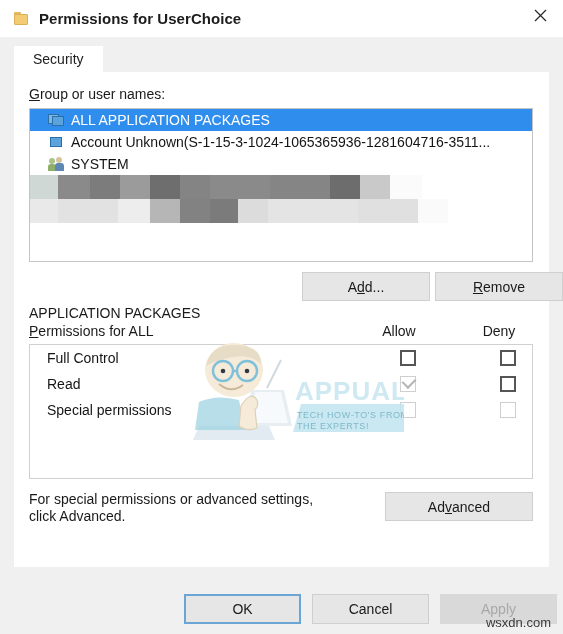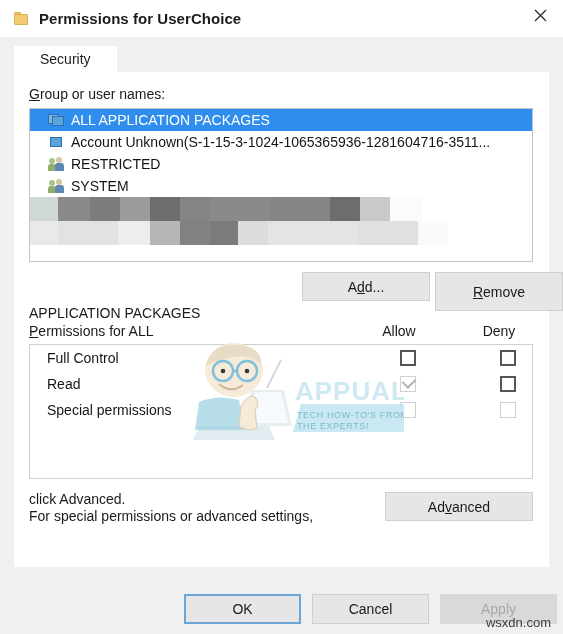--- a/index.html
+++ b/index.html
@@ -82,21 +82,21 @@
     left: 0; top: 37px;
     width: 563px;
     height: 26px;
     background: #f0f0f0;
   }
   #tab-security {
     position: absolute;
     left: 14px;
     top: 9px;
     height: 26px;
-    padding: 0 26px;
+    padding: 0 19px;
     background: #ffffff;
     display: flex;
     align-items: center;
     font-size: 14px;
     color: #202020;
     box-sizing: border-box;
     cursor: default;
   }
 
   
@@ -212,21 +212,21 @@
     left: 288px;
     top: 200px;
     width: 128px;
     height: 29px;
   }
   #remove-button {
     position: absolute;
     left: 421px;
     top: 200px;
     width: 128px;
-    height: 39px;
+    height: 29px;
   }
 
   
   #perm-for-label {
     position: absolute;
     left: 15px;
     top: 232px;
     width: 260px;
     font-size: 14px;
     color: #1a1a1a;
@@ -401,29 +401,20 @@
         <span class="user-name">ALL APPLICATION PACKAGES</span>
       </div>
 
       <div class="user-row">
         <span class="row-icon icon-pkg">
           <span class="sq s2" style="left:2px;top:3px;"></span>
         </span>
         <span class="user-name">Account Unknown(S-1-15-3-1024-1065365936-1281604716-3511...</span>
       </div>
 
-      <div class="user-row">
-        <span class="row-icon icon-group">
-          <span class="head-a"></span>
-            <span class="body-a"></span>
-          <span class="head-b"></span>
-            <span class="body-b"></span>
-        </span>
-        <span class="user-name">RESTRICTED</span>
-      </div>
 
       <div class="user-row">
         <span class="row-icon icon-group">
           <span class="head-a"></span>
             <span class="body-a"></span>
           <span class="head-b"></span>
             <span class="body-b"></span>
         </span>
         <span class="user-name">SYSTEM</span>
       </div>
@@ -494,22 +485,22 @@
 
       <div class="perm-row">
         <span class="perm-name">Special permissions</span>
         <span class="cbx allow disabled"></span>
         <span class="cbx deny disabled"></span>
       </div>
 
     </div>
 
     <div id="advanced-note">
+      <div>For special permissions or advanced settings,</div>
       <div>click Advanced.</div>
-      <div>For special permissions or advanced settings,</div>
     </div>
     <button class="btn" id="advanced-button">
       <span>Ad<span class="accel">v</span><span>anced</span></span>
     </button>
 
     <div id="watermark-appuals">
       <svg width="215" height="110" viewBox="0 0 215 110" aria-hidden="true">
 
         <polygon points="112,64 215,64 215,92 104,92" fill="#bfe4ef" opacity="0.85"></polygon>
 

